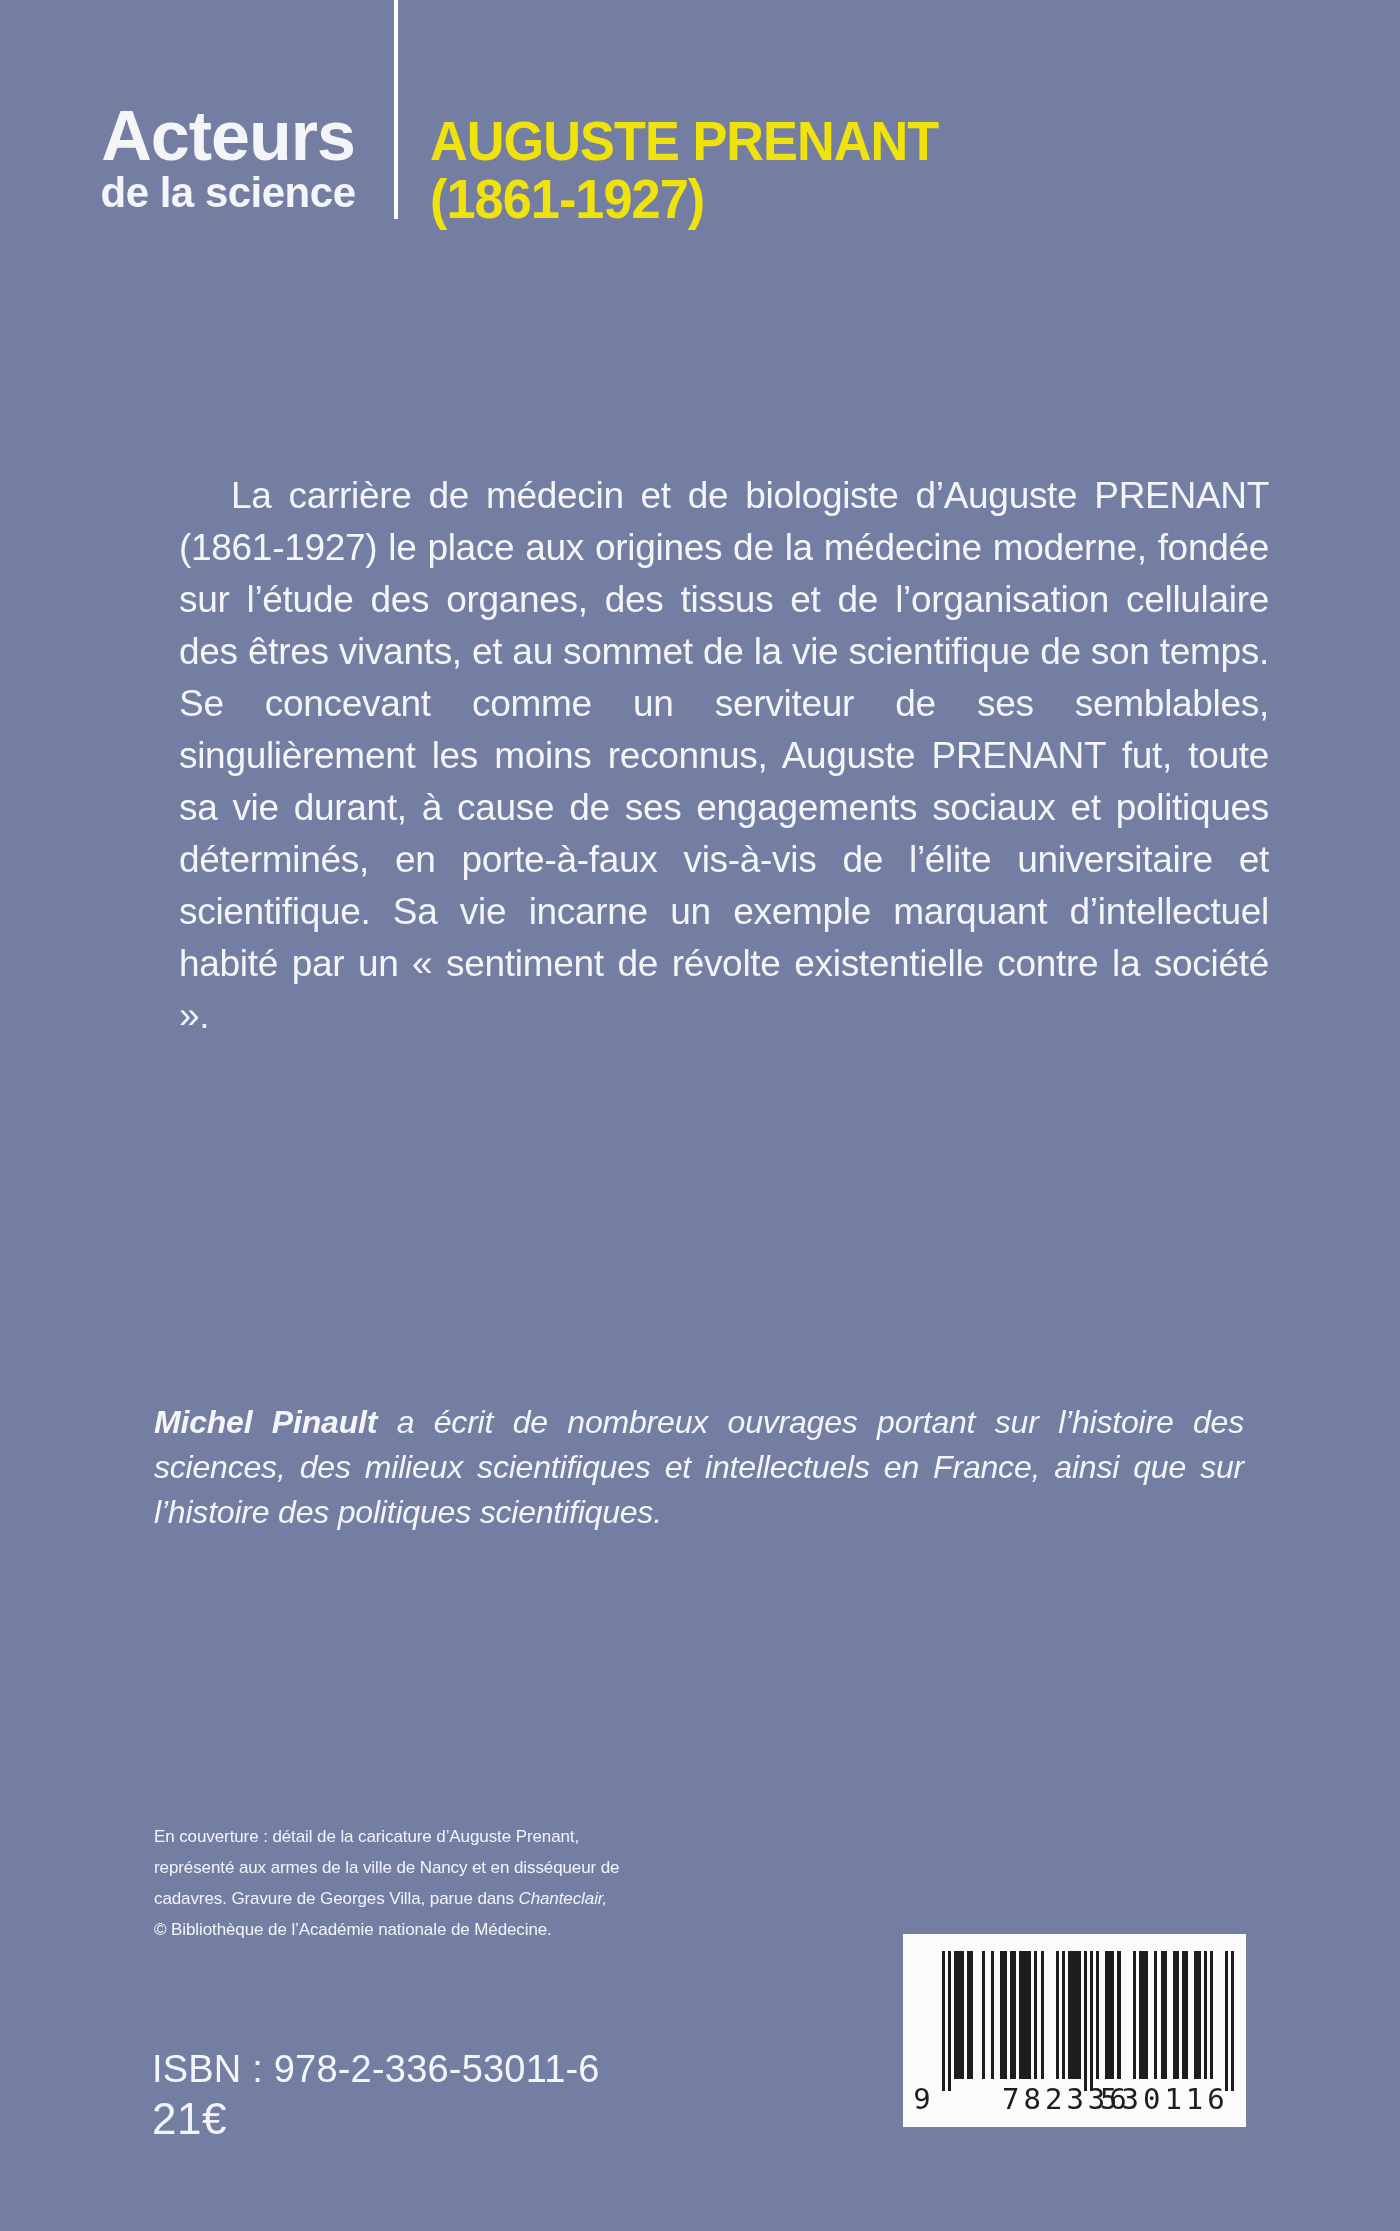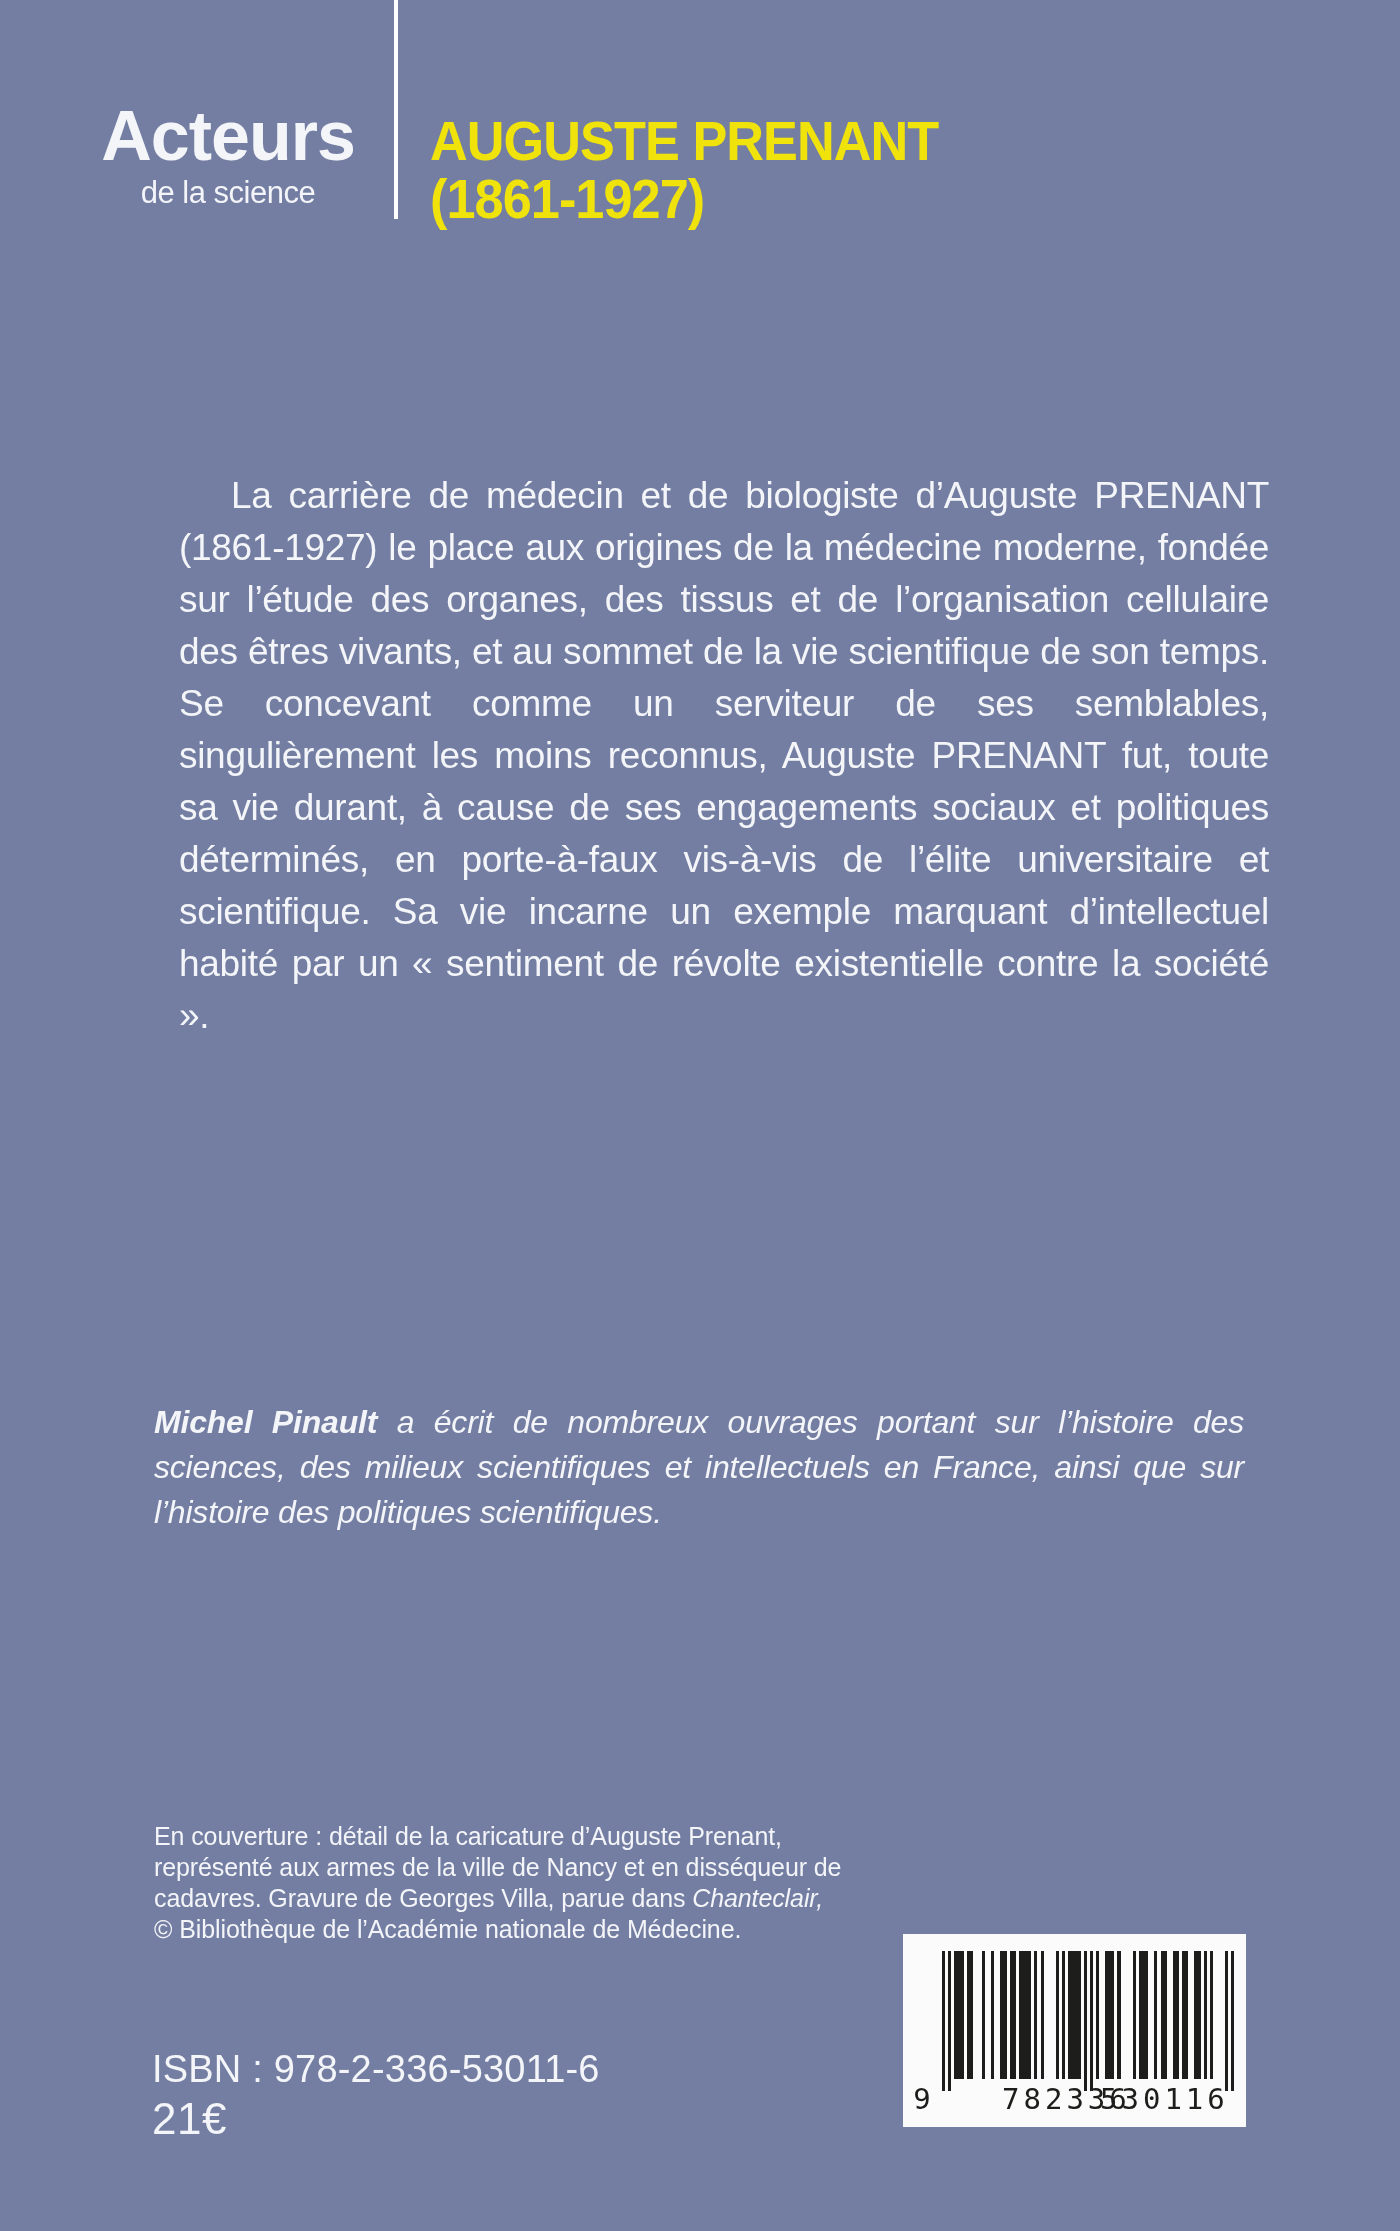--- a/index.html
+++ b/index.html
@@ -20,21 +20,21 @@
   }
   
   .logo{
     position:absolute;left:88px;top:100px;width:280px;
     text-align:center;line-height:1;
   }
   .logo-main{
     font-size:70px;font-weight:bold;letter-spacing:-1px;line-height:72px;
   }
   .logo-sub{
-    font-size:31px;font-weight:normal;line-height:42px;letter-spacing:-0.5px;
+    font-size:42px;font-weight:bold;line-height:42px;letter-spacing:-0.5px;
   }
   .header-divider{
     position:absolute;left:394px;top:0;width:4px;height:219px;
     background:#ffffff;
   }
   .book-title{
     position:absolute;left:430px;top:112px;
     color:var(--yellow);font-weight:bold;
     font-size:55px;line-height:58px;letter-spacing:-1px;
     transform:scaleX(0.95);transform-origin:left top;
@@ -49,21 +49,21 @@
   
   .bio{
     position:absolute;left:154px;top:1400px;width:1090px;margin:0;
     font-style:italic;font-size:32px;line-height:45px;letter-spacing:-0.2px;
     text-align:justify;
   }
   .bio b{font-style:italic;margin-top:28px;}
   
   .credit{
     position:absolute;left:154px;top:1821px;width:780px;
-    font-size:25px;line-height:31px;letter-spacing:-0.1px;
+    font-size:17px;line-height:31px;letter-spacing:-0.1px;
   }
   .credit .it{font-style:italic;}
   
   .isbn{
     position:absolute;left:152px;top:2048px;
     font-size:38px;letter-spacing:0.2px;
   }
   .price{
     position:absolute;left:152px;top:2094px;
     font-size:44px;letter-spacing:0.5px;

